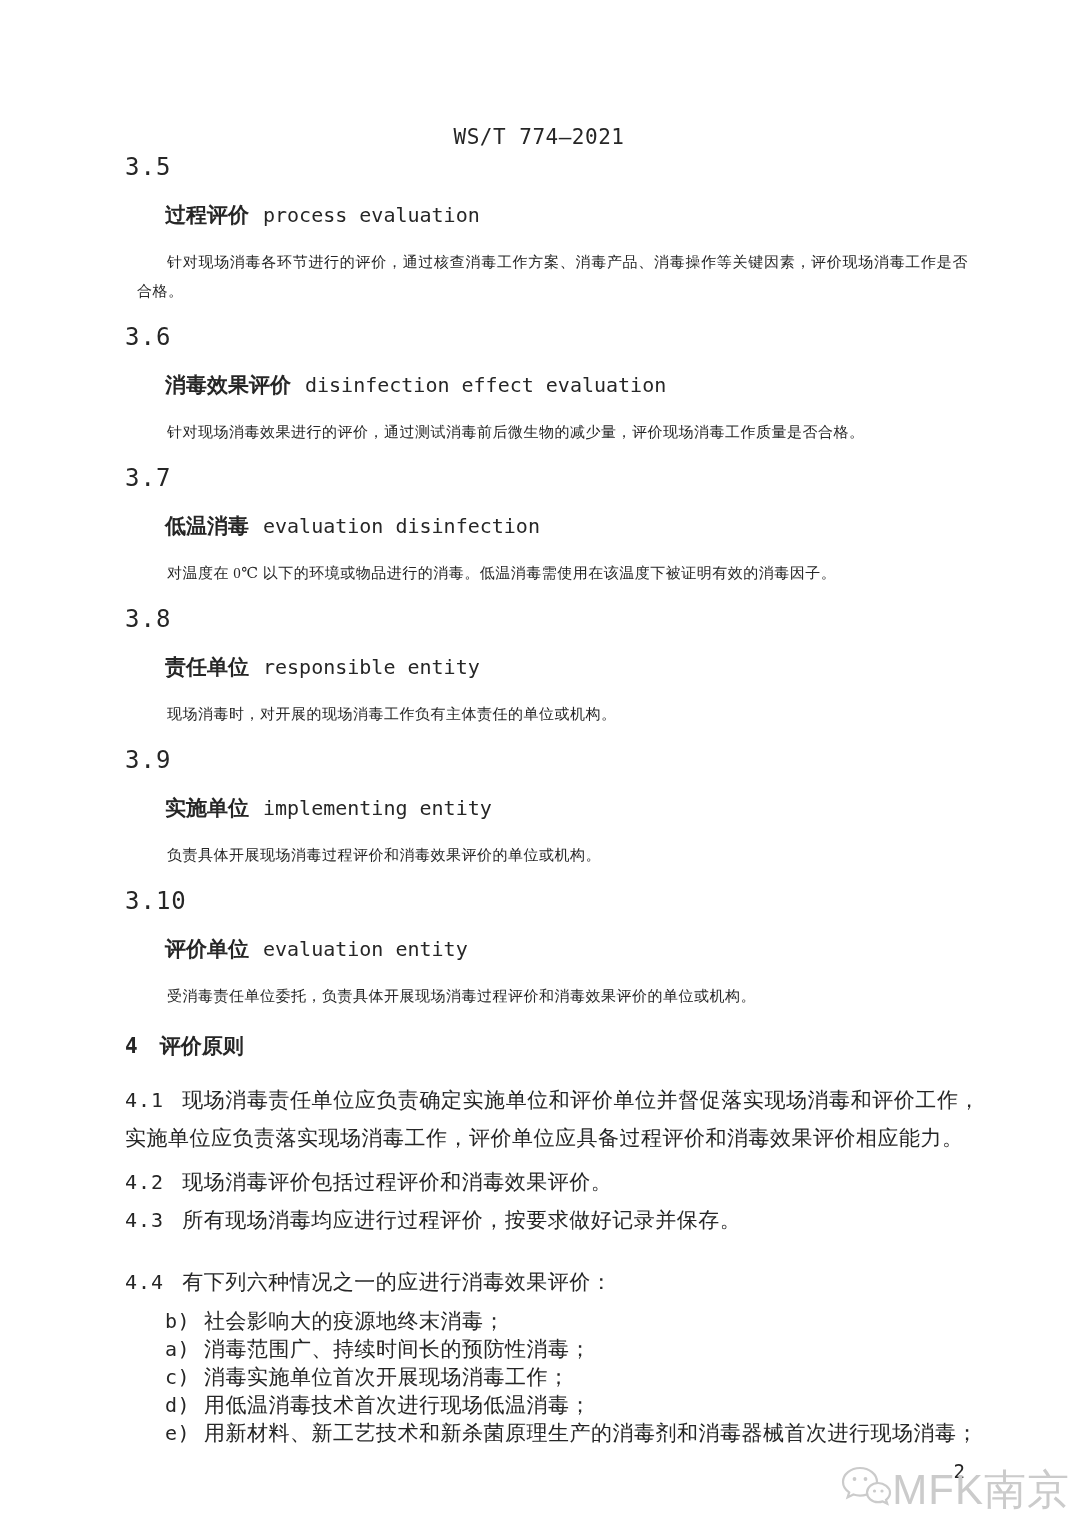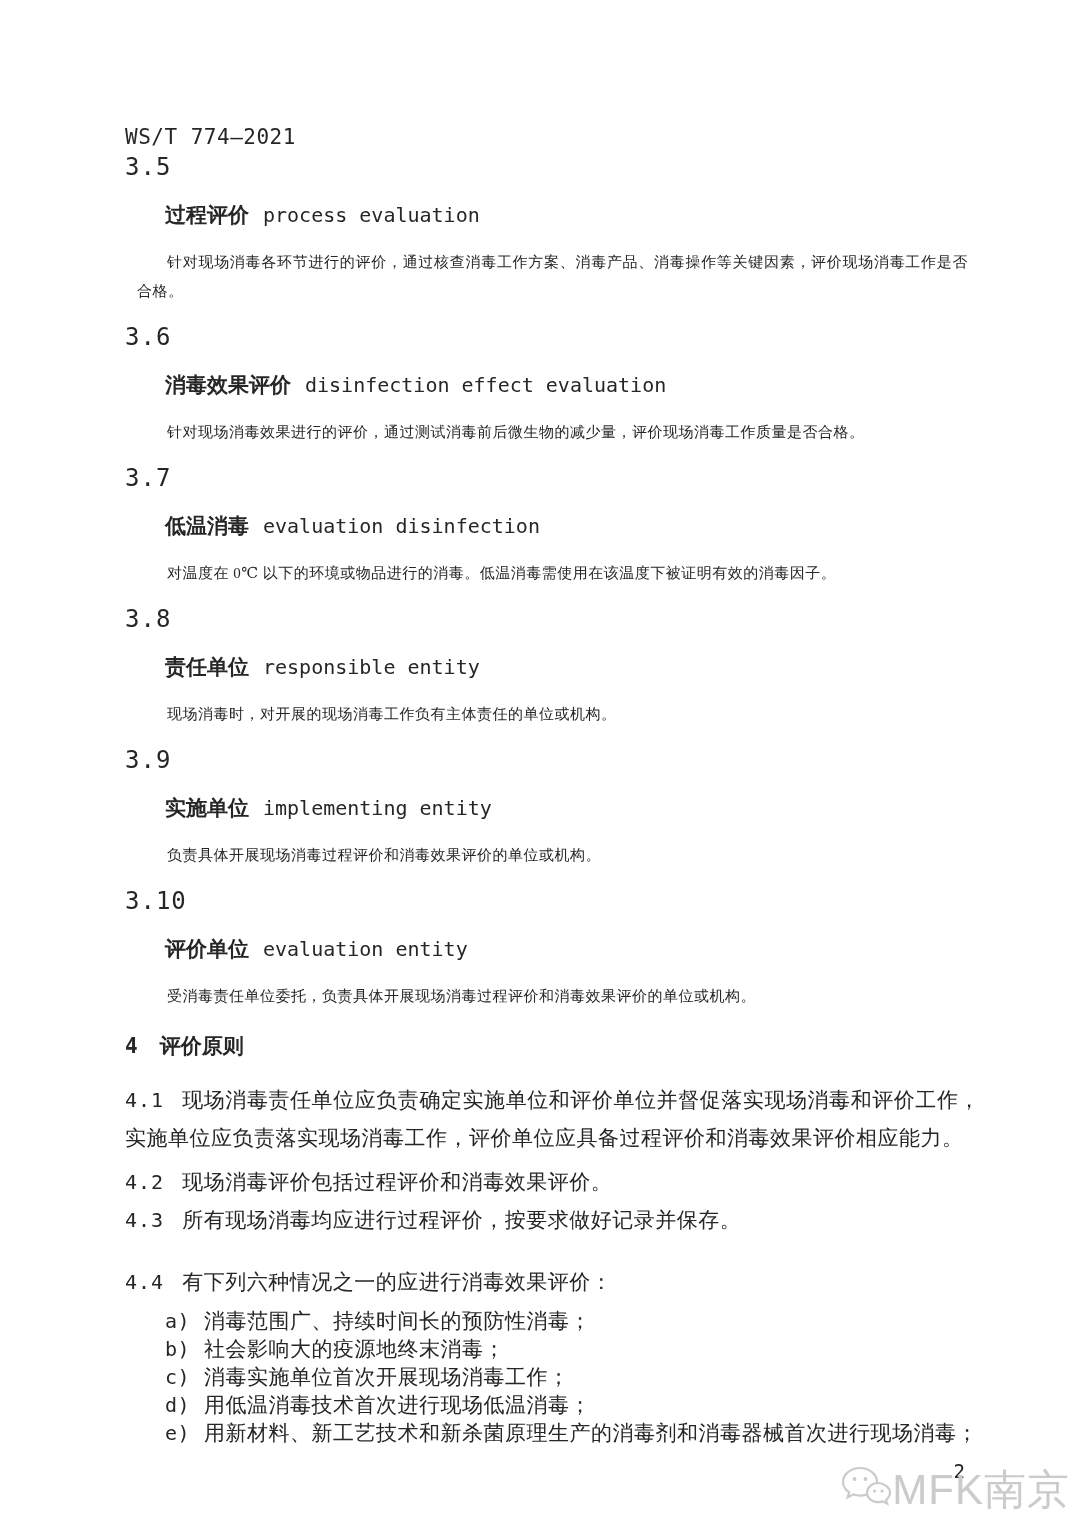--- a/index.html
+++ b/index.html
@@ -15,21 +15,21 @@
     color: #262626;
     overflow: hidden;
   }
   .page {
     position: absolute;
     inset: 0;
     padding: 120px 100px 0 125px;
     box-sizing: border-box;
   }
   .std-header {
-    text-align: left;
+    text-align: center;
     font-family: "DejaVu Sans Mono", "Liberation Mono", monospace;
     font-size: 21px;
     line-height: 21px;
     margin: 7px 27px 0 0;
     letter-spacing: 0.5px;
   }
   .sec-num {
     font-family: "DejaVu Sans Mono", "Liberation Mono", monospace;
     font-size: 24px;
     line-height: 38px;
@@ -197,24 +197,24 @@
   </p>
   <p class="clause">
     <span class="clause-num">4.3</span><span>所有现场消毒均应进行过程评价，按要求做好记录并保存。</span>
   </p>
   <p class="clause gap-md">
     <span class="clause-num">4.4</span><span>有下列六种情况之一的应进行消毒效果评价：</span>
   </p>
 
   <ul class="item-list">
     <li>
+      <span class="item-label">b)</span><span>社会影响大的疫源地终末消毒；</span>
+    </li>
+    <li>
       <span class="item-label">a)</span><span>消毒范围广、持续时间长的预防性消毒；</span>
-    </li>
-    <li>
-      <span class="item-label">b)</span><span>社会影响大的疫源地终末消毒；</span>
     </li>
     <li>
       <span class="item-label">c)</span><span>消毒实施单位首次开展现场消毒工作；</span>
     </li>
     <li>
       <span class="item-label">d)</span><span>用低温消毒技术首次进行现场低温消毒；</span>
     </li>
     <li>
       <span class="item-label">e)</span><span>用新材料、新工艺技术和新杀菌原理生产的消毒剂和消毒器械首次进行现场消毒；</span>
     </li>

